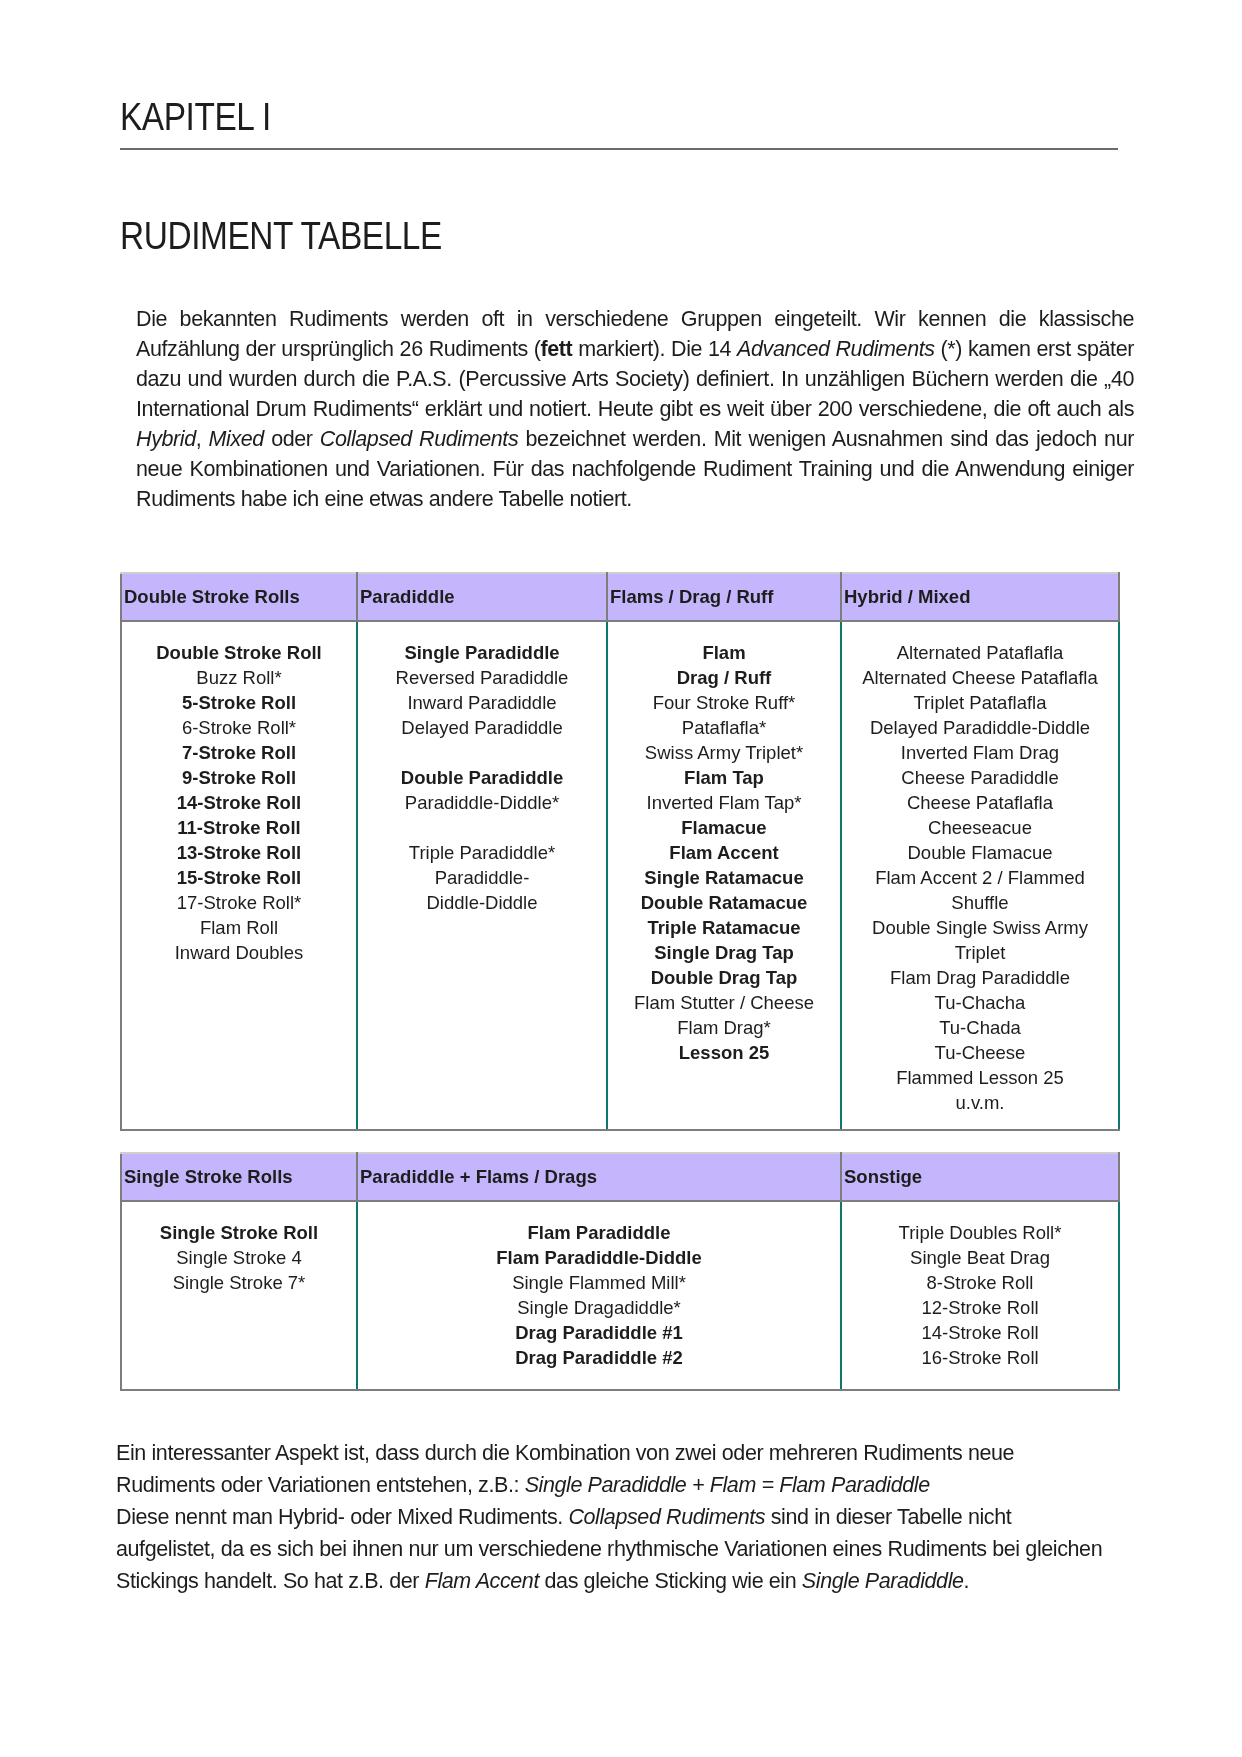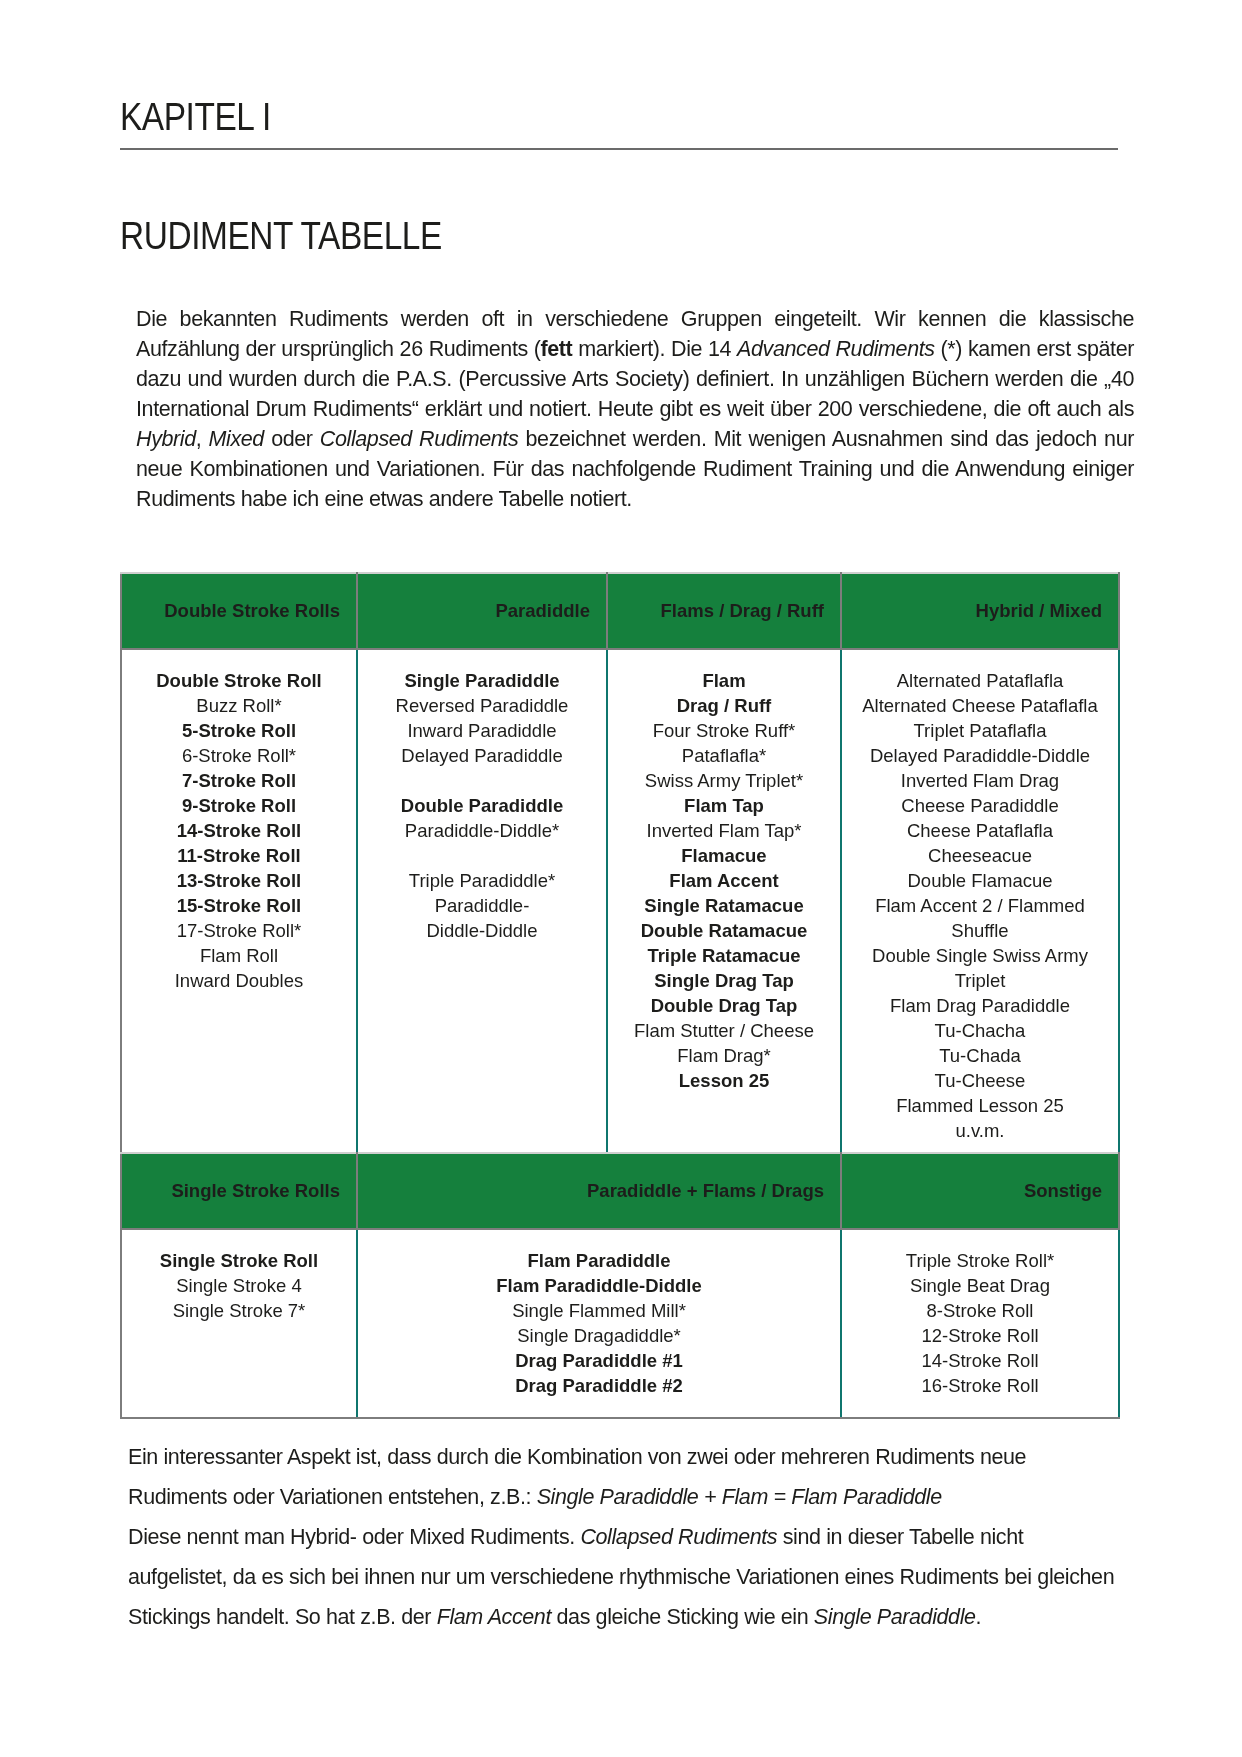--- a/index.html
+++ b/index.html
@@ -28,38 +28,38 @@
   }
   .intro b { font-weight: bold; }
   .intro i { font-style: italic; }
 
   table.rud {
     position: absolute; left: 120px; width: 998px;
     border-collapse: collapse; table-layout: fixed;
     font-size: 18.5px;
   }
   table.rud th {
-    background: #15803d; font-weight: bold; height: 42px;
+    background: #c4b5fd; font-weight: bold; height: 42px;
     border-top: 2px solid #cfcfcf; border-bottom: 2px solid #7d7d7d;
     border-left: 2px solid #7d7d7d; border-right: 2px solid #7d7d7d;
-    padding: 16px; text-align: right; vertical-align: middle;
+    padding: 2px; text-align: left; vertical-align: middle;
   }
   table.rud td {
     border-left: 2px solid #7d7d7d; border-right: 2px solid #0f766e;
     border-bottom: 2px solid #7d7d7d;
     vertical-align: top; text-align: center; padding: 18px 4px 14px 4px;
   }
   .cell-line { display: block; line-height: 25px; min-height: 25px; }
   .cell-line.b { font-weight: bold; }
   #table1 { top: 572px; }
   #table2 { top: 1152px; }
 
   .outro {
-    position: absolute; left: 128px; top: 1437px; width: 998px;
-    font-size: 21.5px; line-height: 40px; margin: 0; letter-spacing: -0.4px;
+    position: absolute; left: 116px; top: 1437px; width: 998px;
+    font-size: 21.5px; line-height: 32px; margin: 0; letter-spacing: -0.4px;
   }
   .outro i { font-style: italic; }
 
   .footer {
     position: absolute; left: 120px; top: 1740px; width: 998px; height: 28px;
     font-size: 18px;
     margin-top: 20px;
   }
   .page-num { position: absolute; left: 0; top: 0; font-weight: bold; }
   .catalog { position: absolute; left: 460px; top: 0; }
@@ -194,21 +194,21 @@
         </td>
       <td>
           <span class="cell-line b">Flam Paradiddle</span>
           <span class="cell-line b">Flam Paradiddle-Diddle</span>
           <span class="cell-line">Single Flammed Mill*</span>
           <span class="cell-line">Single Dragadiddle*</span>
           <span class="cell-line b">Drag Paradiddle #1</span>
           <span class="cell-line b">Drag Paradiddle #2</span>
         </td>
       <td>
-          <span class="cell-line">Triple Stroke Roll*</span>
+          <span class="cell-line">Triple Doubles Roll*</span>
           <span class="cell-line">Single Beat Drag</span>
           <span class="cell-line">8-Stroke Roll</span>
           <span class="cell-line">12-Stroke Roll</span>
           <span class="cell-line">14-Stroke Roll</span>
           <span class="cell-line">16-Stroke Roll</span>
         </td>
     </tr>
   </tbody>
 </table>
 

